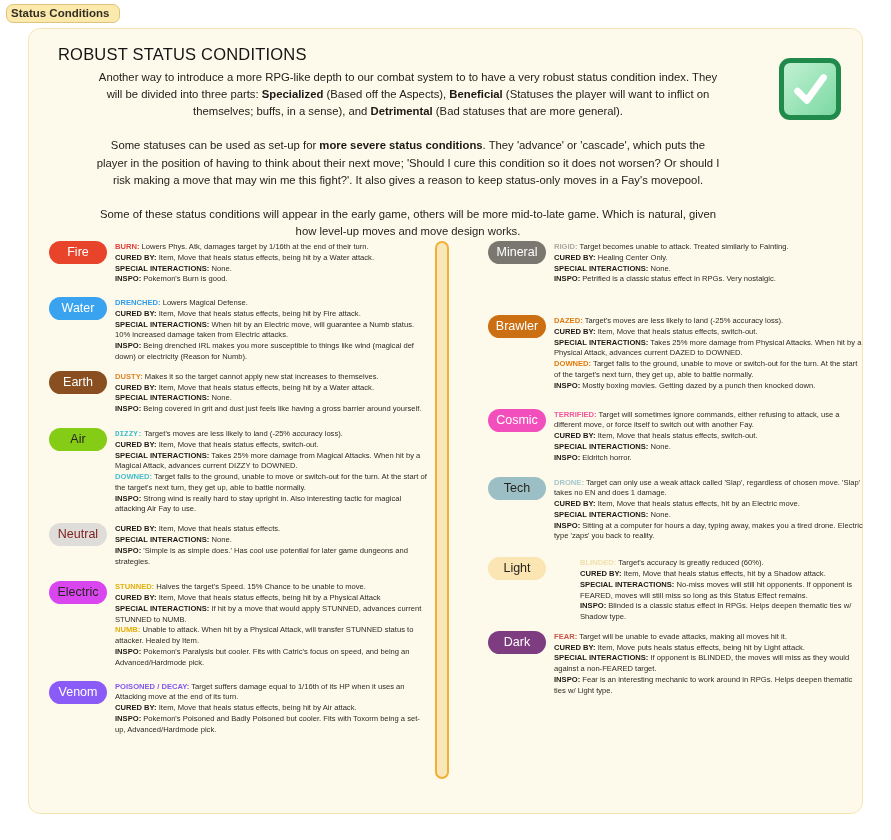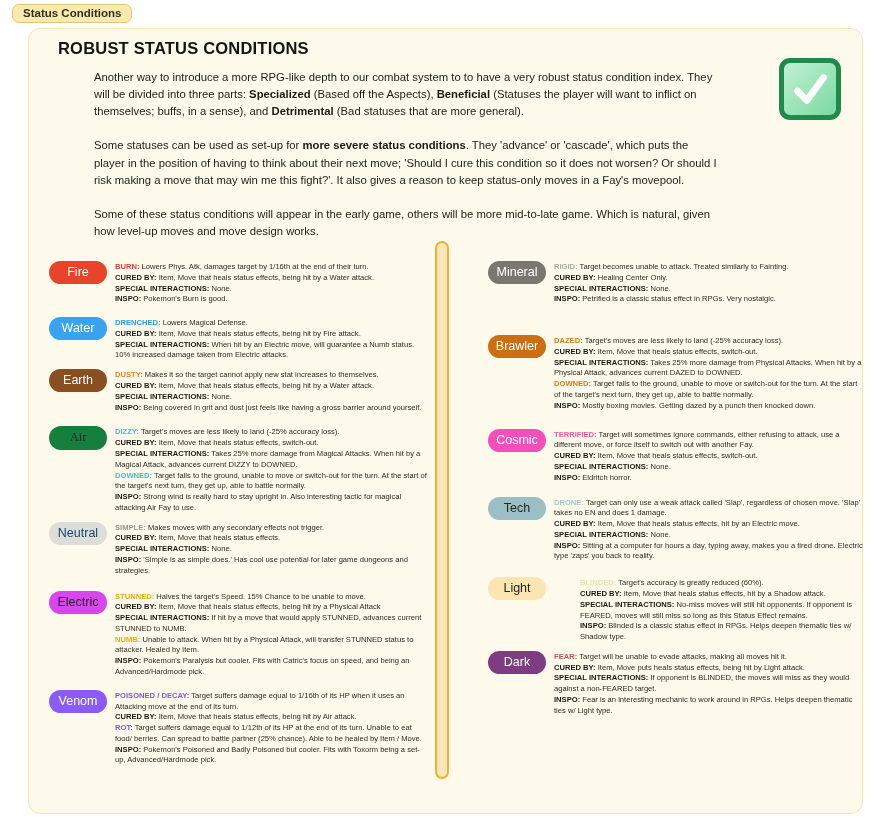--- a/index.html
+++ b/index.html
@@ -1,47 +1,47 @@
 <!DOCTYPE html>
 <html><head>
 <meta charset="utf-8">
 <style>
   * { margin:0; padding:0; box-sizing:border-box; }
   html,body { width:891px; height:840px; background:#ffffff; overflow:hidden;
     font-family:"Liberation Sans", sans-serif; }
   .stage { position:relative; width:891px; height:840px; }
 
   
-  .tab { position:absolute; left:12px; top:4px; background:#FCE9AC; border:1px solid #DFC47C;
-    border-radius:7px; padding:2px 10px 3px 10px; font-size:11.5px; font-weight:600; color:#332F25; }
+  .tab { position:absolute; left:6px; top:4px; background:#FCE9AC; border:1px solid #DFC47C;
+    border-radius:7px; padding:2px 10px 3px 4px; font-size:11.5px; font-weight:600; color:#332F25; }
 
   
   .card { position:absolute; left:28px; top:28px; width:835px; height:786px;
     background:#FEFAEB; border:1.5px solid #F6E5B4; border-radius:12px; }
 
-  .page-title { position:absolute; left:29px; top:10px; font-size:16.5px; font-weight:700;
+  .page-title { position:absolute; left:29px; top:16px; font-size:16.5px; font-weight:400;
     color:#141414; letter-spacing:.2px; }
 
   .check-icon { position:absolute; left:750px; top:29px; width:62px; height:62px;
     border-radius:11px; border:5px solid #1F8A4B;
     background:linear-gradient(135deg,#C2F0D3 0%,#9AE4B8 55%,#7CD8A2 100%);
     display:flex; align-items:center; justify-content:center; }
   .check-icon svg { width:52px; height:52px; overflow:visible; }
 
   .intro { position:absolute; left:65px; top:40px; width:628px; font-size:11.3px;
     line-height:1.52; color:#24221D; }
-  .intro p { margin-bottom:17px; }
+  .intro p { margin-bottom:17px;text-align:center; }
   .intro .b { font-weight:700; color:#1B1915; }
 
   
   .divider { position:absolute; left:406px; top:212px; width:14px; height:538px;
     background:#F9E7BA; border:2.5px solid #F1B033; border-radius:8px; }
 
   
-  .col { position:absolute; top:232px; display:flex; flex-direction:column; }
+  .col { position:absolute; top:212px; display:flex; flex-direction:column; }
   .col-left  { left:20px;  width:378px; }
   .col-right { left:459px; width:376px; }
 
   .row { display:flex; align-items:flex-start; gap:6px; }
   .col-left  .row:nth-child(1){margin-bottom:12px;} .col-left .row:nth-child(2){margin-bottom:8px;}
   .col-left  .row:nth-child(3){margin-bottom:13px;} .col-left .row:nth-child(4){margin-bottom:8px;}
   .col-left  .row:nth-child(5){margin-bottom:14px;} .col-left .row:nth-child(6){margin-bottom:12px;}
   .col-right .row:nth-child(1){margin-bottom:30px;} .col-right .row:nth-child(2){margin-bottom:17px;}
   .col-right .row:nth-child(3){margin-bottom:13px;} .col-right .row:nth-child(4){margin-bottom:15px;}
   .col-right .row:nth-child(5){margin-bottom:8px;gap:32px;}
@@ -93,54 +93,54 @@
   </div>
 
   <div class="row">
     <div class="pill-wrap">
       <span class="pill" style="background: rgb(57, 163, 239); color: rgb(255, 255, 255);">Water</span>
     </div>
     <div class="text">
             <div class="line"><span class="b kw" style="color: rgb(45, 156, 239);">DRENCHED:</span><span> Lowers Magical Defense.</span></div>
             <div class="line"><span class="b">CURED BY:</span><span> Item, Move that heals status effects, being hit by Fire attack.</span></div>
             <div class="line"><span class="b">SPECIAL INTERACTIONS:</span><span> When hit by an Electric move, will guarantee a Numb status. 10% increased damage taken from Electric attacks.</span></div>
+            <div class="line"><span class="b">INSPO:</span><span> Being drenched IRL makes you more susceptible to things like wind (magical def down) or electricity (Reason for Numb).</span></div>
           </div>
   </div>
 
   <div class="row">
     <div class="pill-wrap">
       <span class="pill" style="background: rgb(138, 79, 33); color: rgb(255, 255, 255);">Earth</span>
     </div>
     <div class="text">
             <div class="line"><span class="b kw" style="color: rgb(217, 133, 44);">DUSTY:</span><span> Makes it so the target cannot apply new stat increases to themselves.</span></div>
             <div class="line"><span class="b">CURED BY:</span><span> Item, Move that heals status effects, being hit by a Water attack.</span></div>
             <div class="line"><span class="b">SPECIAL INTERACTIONS:</span><span> None.</span></div>
             <div class="line"><span class="b">INSPO:</span><span> Being covered in grit and dust just feels like having a gross barrier around yourself.</span></div>
           </div>
   </div>
 
   <div class="row">
     <div class="pill-wrap">
-      <span class="pill" style="background: #15803d; color: rgb(38, 37, 31); font-family: Liberation Serif, serif;">Air</span>
-    </div>
-    <div class="text">
-            <div class="line"><span class="b kw" style="color: rgb(69, 190, 205);">DIZZY:</span><span> Target's moves are less likely to land (-25% accuracy loss).</span></div>
+      <span class="pill" style="background: #84cc16; color: rgb(38, 37, 31);">Air</span>
+    </div>
+    <div class="text">
+            <div class="line"><span class="b kw" style="color: rgb(69, 190, 205); font-family: Liberation Mono, monospace;">DIZZY:</span><span> Target's moves are less likely to land (-25% accuracy loss).</span></div>
             <div class="line"><span class="b">CURED BY:</span><span> Item, Move that heals status effects, switch-out.</span></div>
             <div class="line"><span class="b">SPECIAL INTERACTIONS:</span><span> Takes 25% more damage from Magical Attacks. When hit by a Magical Attack, advances current DIZZY to DOWNED.</span></div>
             <div class="line"><span class="b kw" style="color: rgb(69, 190, 205);">DOWNED:</span><span> Target falls to the ground, unable to move or switch-out for the turn. At the start of the target's next turn, they get up, able to battle normally.</span></div>
             <div class="line"><span class="b">INSPO:</span><span> Strong wind is really hard to stay upright in. Also interesting tactic for magical attacking Air Fay to use.</span></div>
           </div>
   </div>
 
   <div class="row">
     <div class="pill-wrap">
-      <span class="pill" style="background: rgb(222, 221, 217); color: #0c4a6e;">Neutral</span>
-    </div>
-    <div class="text">
-            <div class="line"><span class="b kw" style="color: rgb(152, 150, 143);">SIMPLE:</span><span> Makes moves with any secondary effects not trigger.</span></div>
+      <span class="pill" style="background: rgb(222, 221, 217); color: #7f1d1d;">Neutral</span>
+    </div>
+    <div class="text">
             <div class="line"><span class="b">CURED BY:</span><span> Item, Move that heals status effects.</span></div>
             <div class="line"><span class="b">SPECIAL INTERACTIONS:</span><span> None.</span></div>
             <div class="line"><span class="b">INSPO:</span><span> 'Simple is as simple does.' Has cool use potential for later game dungeons and strategies.</span></div>
           </div>
   </div>
 
   <div class="row">
     <div class="pill-wrap">
       <span class="pill" style="background: #d946ef; color: rgb(38, 37, 31);">Electric</span>
     </div>
@@ -153,21 +153,20 @@
           </div>
   </div>
 
   <div class="row">
     <div class="pill-wrap">
       <span class="pill" style="background: rgb(138, 91, 246); color: rgb(255, 255, 255);">Venom</span>
     </div>
     <div class="text">
             <div class="line"><span class="b kw" style="color: rgb(130, 87, 240);">POISONED / DECAY:</span><span> Target suffers damage equal to 1/16th of its HP when it uses an Attacking move at the end of its turn.</span></div>
             <div class="line"><span class="b">CURED BY:</span><span> Item, Move that heals status effects, being hit by Air attack.</span></div>
-            <div class="line"><span class="b kw" style="color: rgb(130, 87, 240);">ROT:</span><span> Target suffers damage equal to 1/12th of its HP at the end of its turn. Unable to eat food/ berries. Can spread to battle partner (25% chance). Able to be healed by Item / Move.</span></div>
             <div class="line"><span class="b">INSPO:</span><span> Pokemon's Poisoned and Badly Poisoned but cooler. Fits with Toxorm being a set-up, Advanced/Hardmode pick.</span></div>
           </div>
   </div>
 </div>
     <div class="col col-right">
   <div class="row">
     <div class="pill-wrap">
       <span class="pill" style="background: rgb(122, 119, 113); color: rgb(255, 255, 255);">Mineral</span>
     </div>
     <div class="text">

